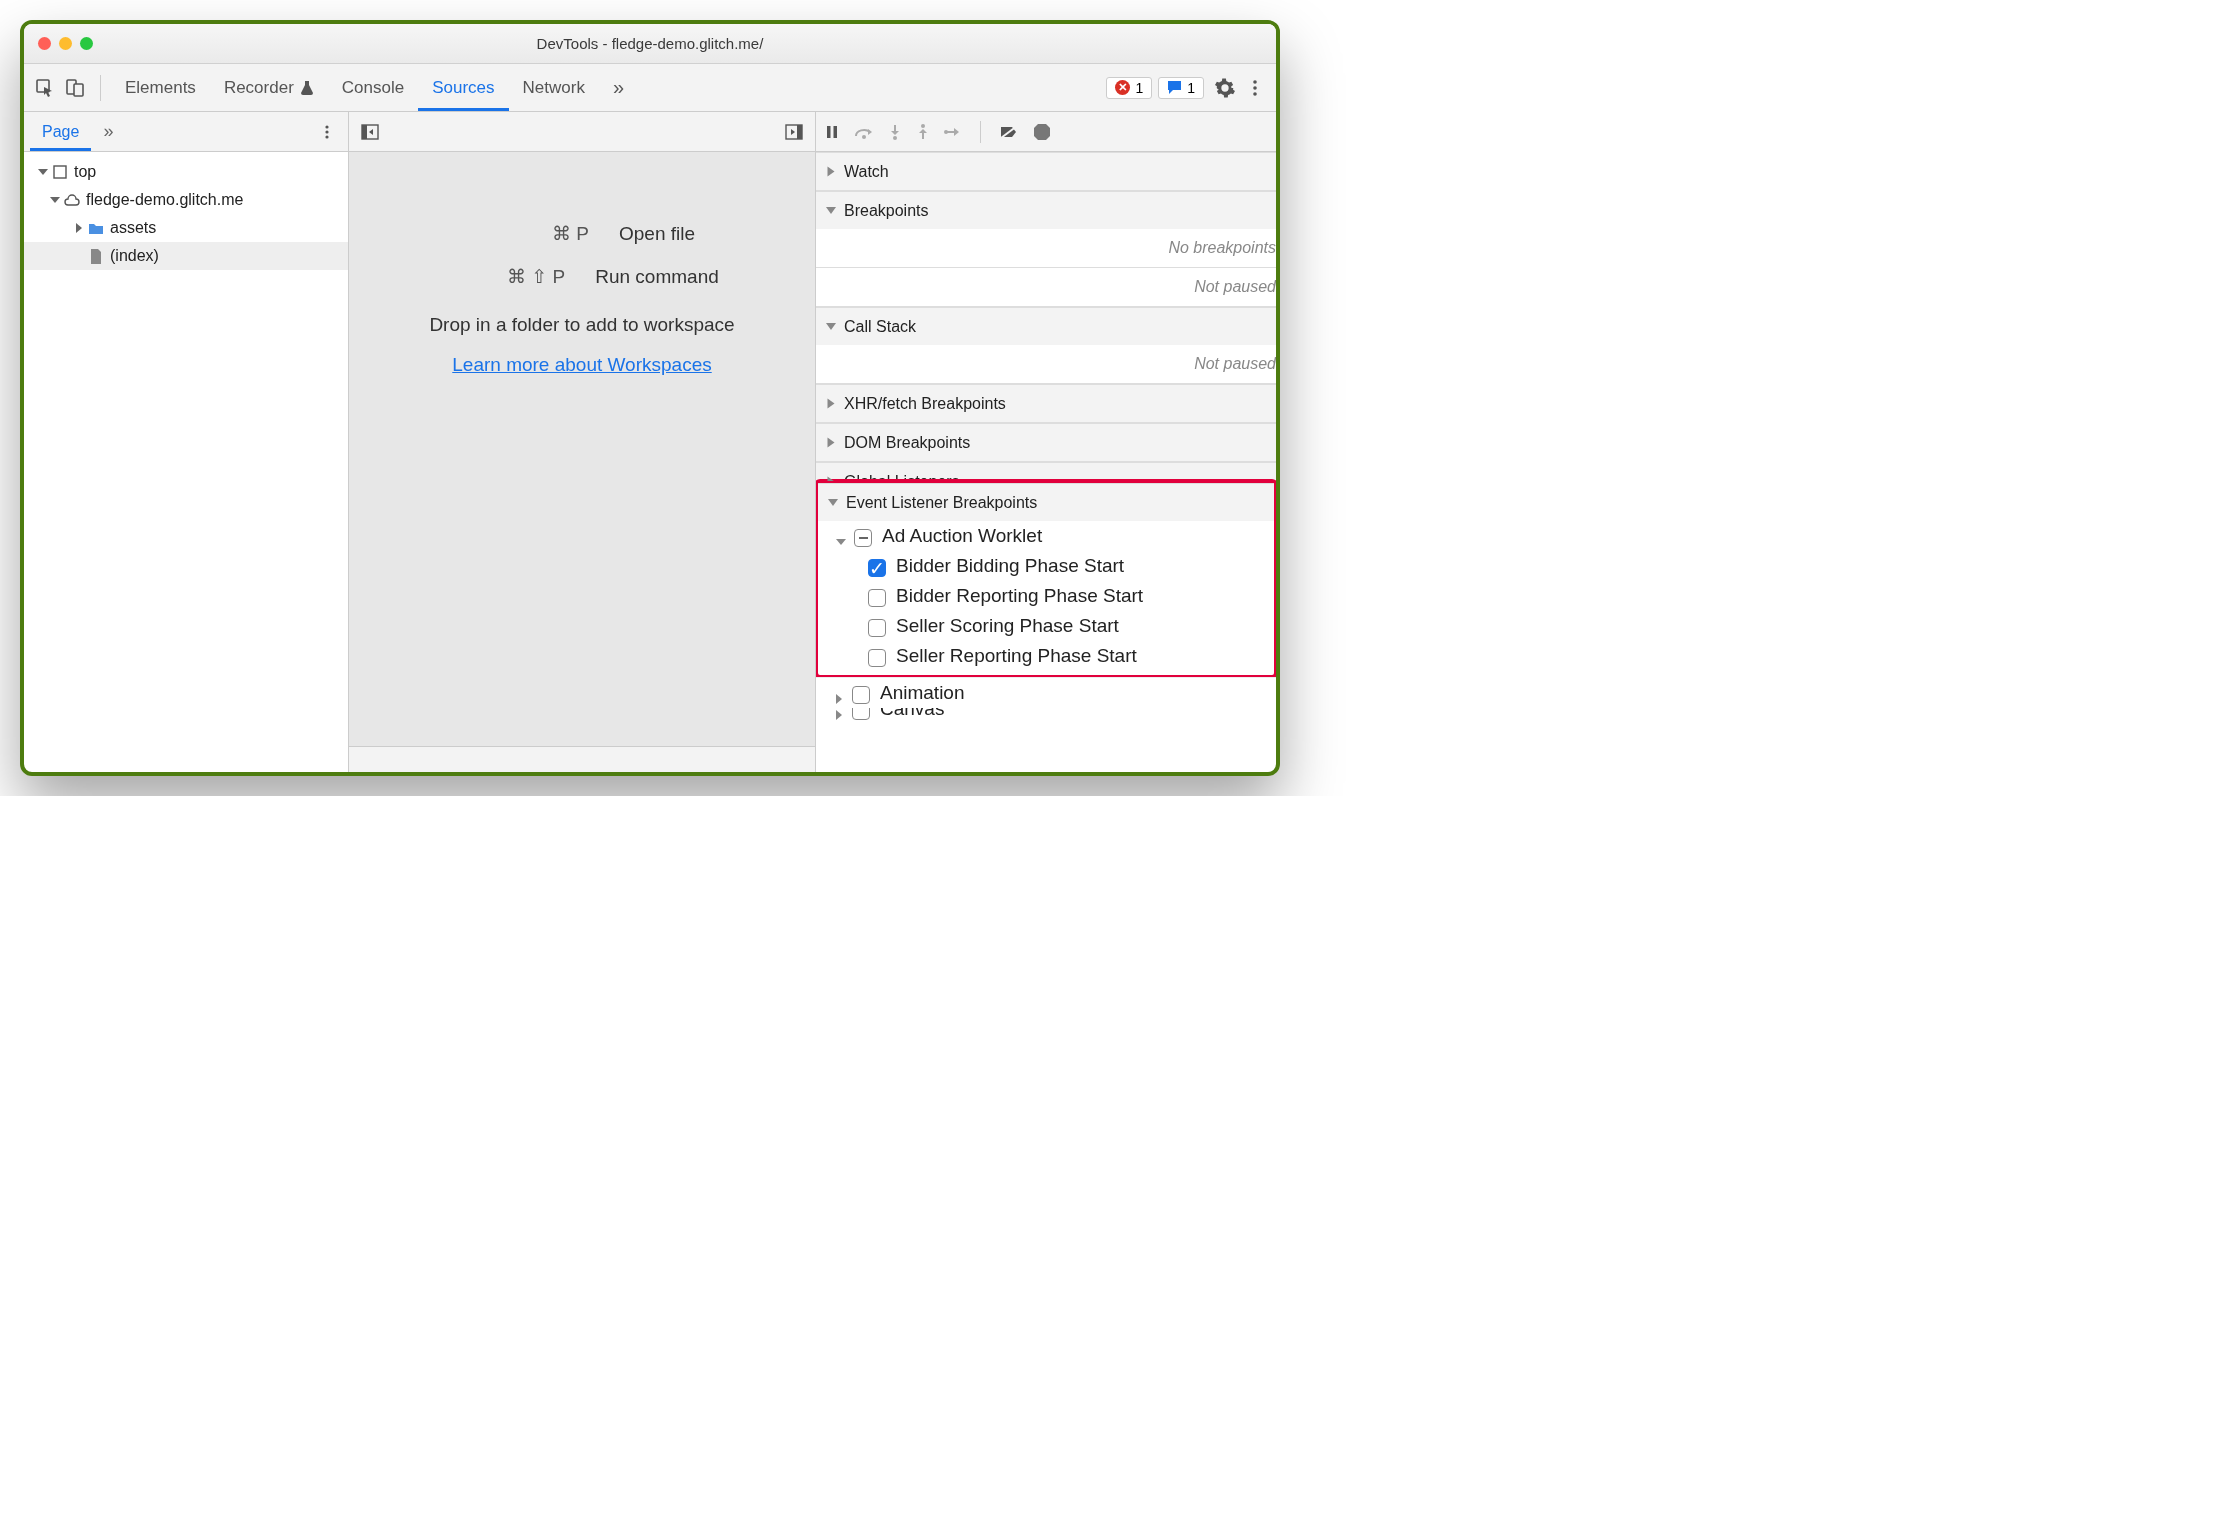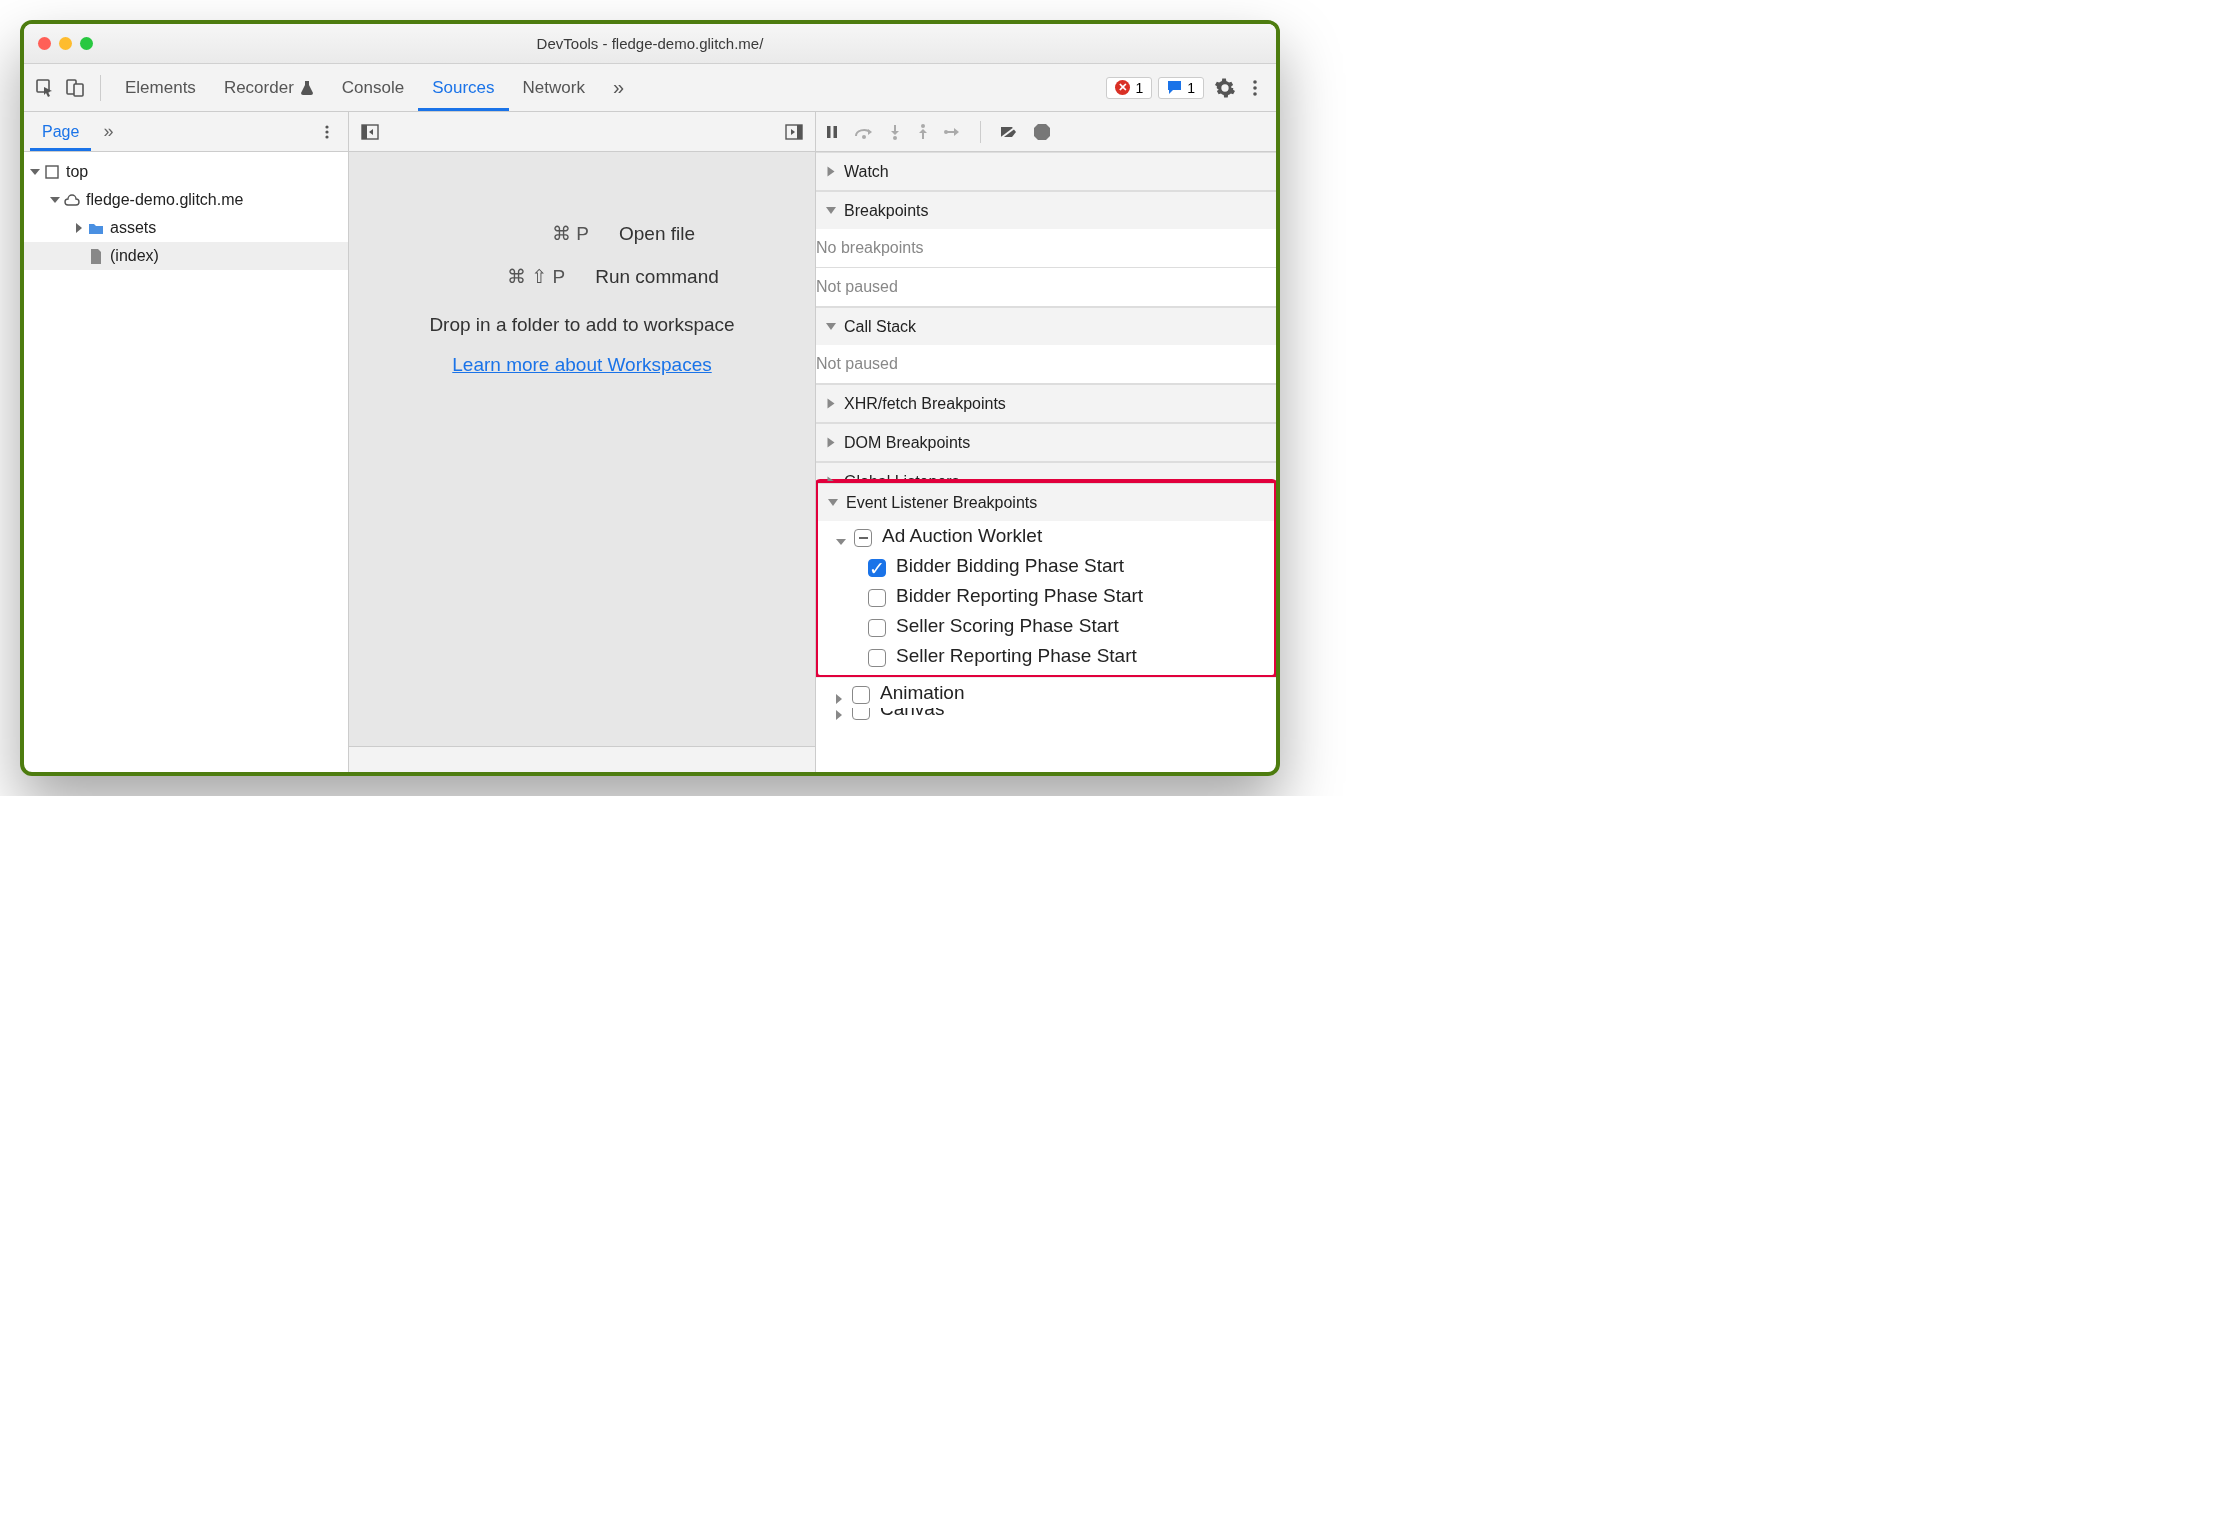--- a/index.html
+++ b/index.html
@@ -38,21 +38,21 @@
 .link { color:#1a73e8; text-decoration:underline; cursor:pointer; }
 .foot { height:26px; background:#f3f3f3; border-top:1px solid #ccc; }
 .dbg-bar { height:40px; border-bottom:1px solid #ccc; background:#f3f3f3; display:flex; align-items:center; padding:0 8px; gap:14px; }
 .dbg-bar .db { color:#888; cursor:pointer; }
 .dbg-bar .sepv { width:1px; height:22px; background:#ccc; margin:0 4px; }
 .acc { border-bottom:1px solid #ddd; }
 .acc-hdr { height:38px; display:flex; align-items:center; gap:8px; padding:0 10px; font-size:16px; color:#222; background:#f3f3f3; border-top:1px solid #ddd; cursor:pointer;}
 .acc-hdr .tri2 { width:0; height:0; border-top:7px solid #888; border-left:5px solid transparent; border-right:5px solid transparent; }
 .acc-hdr .tri2.closed { transform:rotate(-90deg); }
 .acc-body { background:#fff; font-size:16px; }
-.acc-body .empty { text-align:left; color:#888; padding:10px 0; }
+.acc-body .empty { text-align:right; color:#888; font-style:italic; padding:10px 0; }
 .cbrow { display:flex; align-items:flex-end; gap:10px; padding:4px 10px 4px 50px; font-family: Menlo, Consolas, monospace; font-size:19px; color:#222;}
 .cbrow.cat { padding-left:20px; font-family:inherit; }
 .cb { width:18px; height:18px; border:1.5px solid #888; border-radius:4px; display:flex; align-items:center; justify-content:center; background:#fff; cursor:pointer;}
 .cb.checked { background:#1a73e8; border-color:#1a73e8; color:#fff; }
 .cb.mixed::after { content:""; width:9px; height:2px; background:#666; }
 .highlight-box { border:4px solid #e1003c; border-radius:6px; margin:-2px; padding-bottom:4px; }
 svg { display:block; }
 .chev { font-size:15px; color:#666; }
 .gl-cut { height:19px; overflow:hidden; }
 </style>
@@ -133,21 +133,21 @@
         <div style="flex:1"></div>
         <div class="icon-btn">
           <svg width="16" height="16" viewBox="0 0 16 16">
               <circle cx="8" cy="3" r="1.6" fill="#555"></circle>
               <circle cx="8" cy="8" r="1.6" fill="#555"></circle>
               <circle cx="8" cy="13" r="1.6" fill="#555"></circle>
             </svg>
         </div>
       </div>
       <div class="tree">
-        <div class="tree-row" style="padding-left:8px">
+        <div class="tree-row" style="padding-left:16px">
           <span class="tri open"></span>
           <span class="iconbox">
               <svg width="14" height="14" viewBox="0 0 14 14">
                 <rect x="1" y="1" width="12" height="12" fill="none" stroke="#555" stroke-width="1.4"></rect>
               </svg>
             </span>
           <span>top</span>
         </div>
         <div class="tree-row" style="padding-left:28px">
           <span class="tri open"></span>

